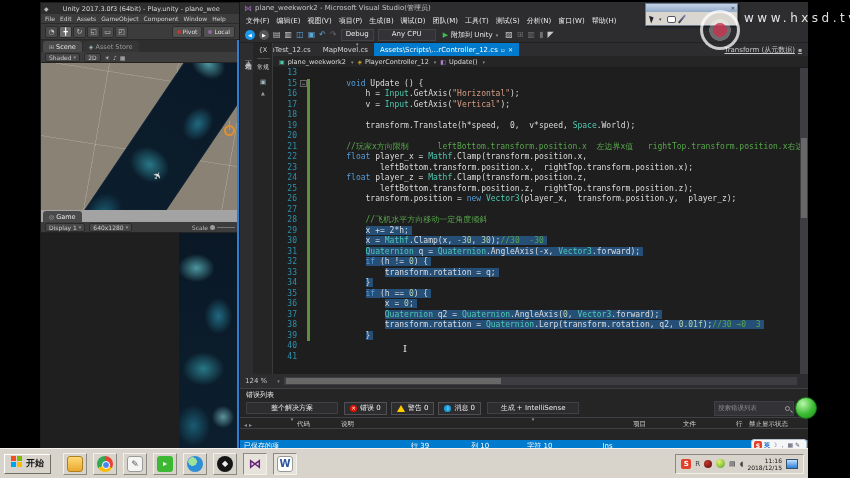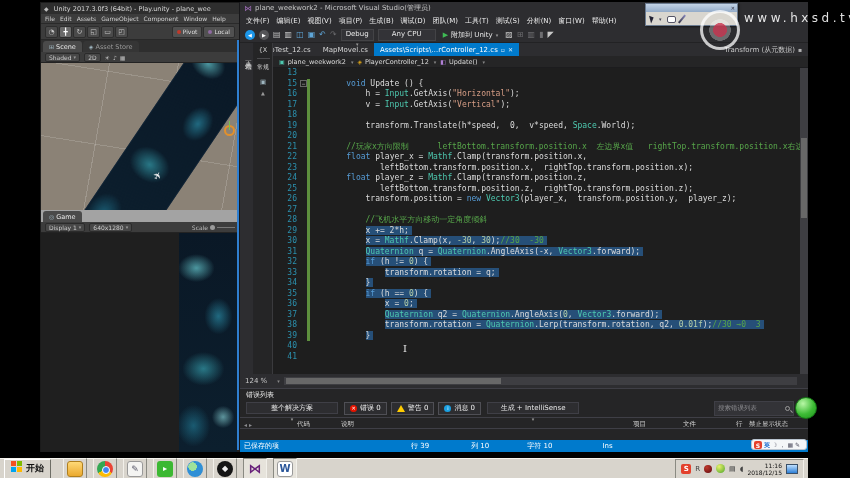--- a/index.html
+++ b/index.html
@@ -4,21 +4,21 @@
 <style>
   html,body{margin:0;padding:0;background:#000;}
   *{box-sizing:border-box;}
   .screen{position:relative;width:850px;height:478px;background:#000;overflow:hidden;
     font-family:"DejaVu Sans","Liberation Sans",sans-serif;cursor:default;}
   i{font-style:normal;}
 
   
   .uwin{position:absolute;left:40px;top:2px;width:200px;height:450px;background:#383838;
     border:1px solid #1b1b1b;z-index:1;color:#cfcfcf;}
-  .u-title{height:11px;background:#2e2e2e;display:flex;align-items:center;gap:5px;
+  .u-title{height:11px;background:#2e2e2e;display:flex;align-items:center;gap:14px;
     font-size:6.5px;color:#d8d8d8;padding:0 3px;white-space:nowrap;overflow:hidden;}
   .u-ico{color:#bbb;font-size:6px;}
   .u-menu{height:10px;background:#3c3c3c;display:flex;align-items:center;gap:5px;
     font-size:6px;color:#d0d0d0;padding:0 4px;white-space:nowrap;overflow:hidden;border-bottom:1px solid #2a2a2a;}
   .u-menu span{cursor:pointer;}
   .u-toolbar{height:16px;background:#3c3c3c;display:flex;align-items:center;justify-content:space-between;
     padding:0 4px;border-bottom:1px solid #282828;}
   .u-tools{display:flex;gap:1px;}
   .u-tool{width:13px;height:12px;background:#4a4a4a;border:1px solid #2d2d2d;color:#c8c8c8;
     font-size:7px;line-height:10px;text-align:center;border-radius:2px;}
@@ -89,21 +89,21 @@
     height:12px;padding:0 4px;color:#e8e8e8;flex-direction:column;}
   .v-combo i{font-size:5px;color:#999;}
   .v-combo.wide{min-width:58px;}
   .v-attach{display:flex;align-items:center;gap:3px;color:#e8e8e8;padding:0 3px;}
   .v-attach .play{color:#3fba54;font-size:7px;}
   .v-attach .car{font-size:5px;color:#999;}
   .v-tabs{position:absolute;top:41px;left:14px;right:0;height:13px;display:flex;align-items:flex-end;
     font-size:7px;}
   .v-tab{height:13px;display:flex;align-items:center;gap:3px;padding:0 6px;color:#d8d8d8;white-space:nowrap;}
   .v-tab.active{background:#007acc;color:#fff;}
-  .v-tab.right{margin-left:auto;color:#c8c8c8;}
+  .v-tab.right{margin-left:auto;color:#c8c8c8;text-decoration:underline;}
   .v-tab .tx{font-size:6px;opacity:.85;}
   .v-strip{position:absolute;top:41px;left:0;width:14px;height:331px;background:#2d2d30;border-right:1px solid #252527;}
   .v-vert{writing-mode:vertical-rl;font-size:7px;color:#d0d0d0;margin:4px 0 0 3px;letter-spacing:1px;}
   .v-panel{position:absolute;top:41px;left:14px;width:19px;height:331px;background:#252526;
     border-right:1px solid #3a3a3d;display:flex;flex-direction:column;align-items:center;font-size:6.5px;color:#cfcfcf;}
   .v-ph{margin-top:3px;}
   .v-psep{width:13px;height:1px;background:#4a4a4d;margin:4px 0;}
   .v-psec{font-size:6px;}
   .v-pico{margin-top:6px;color:#9fb6c0;}
   .v-ptri{margin-top:4px;font-size:5px;color:#9a9a9a;}
@@ -185,21 +185,21 @@
   .wm{position:absolute;left:700px;top:10px;z-index:7;display:flex;gap:4px;align-items:flex-start;pointer-events:none;}
   .wm-logo{width:40px;height:40px;border:3px solid rgba(255,255,255,.75);border-radius:50%;
     background:radial-gradient(circle at 50% 50%,rgba(205,65,90,.85) 0 28%,rgba(255,255,255,.3) 30% 44%,transparent 46%);}
   .wm-brand{font-size:21px;font-weight:bold;color:rgba(255,255,255,.92);letter-spacing:2px;
     text-shadow:0 0 2px rgba(0,0,0,.4);white-space:nowrap;}
   .wm-url{font-size:12px;color:rgba(255,255,255,.88);letter-spacing:3.5px;margin-top:1px;white-space:nowrap;}
   .ibeam{position:absolute;left:403px;top:343px;z-index:6;color:#e6e6e6;
     font-family:"DejaVu Serif","Liberation Serif",serif;font-size:10px;}
 
   
-  .taskbar{position:absolute;left:0;bottom:0;width:808px;height:20px;background:#d8d4cc;z-index:8;
+  .taskbar{position:absolute;left:0;bottom:0;width:808px;height:30px;background:#d8d4cc;z-index:8;
     border-top:1px solid #f6f4ef;display:flex;align-items:center;padding:0 4px;gap:4px;}
   .start{height:20px;display:flex;align-items:center;gap:3px;padding:0 6px;background:#d8d4cc;
     border:1px solid;border-color:#fff #6e6e66 #6e6e66 #fff;font-size:9px;font-weight:bold;color:#111;}
   .flag{width:5px;height:5px;background:#f25022;box-shadow:6px 0 0 #7fba00,0 6px 0 #00a4ef,6px 6px 0 #ffb900;
     margin:-5px 7px 5px 0;}
   .tb-apps{display:flex;gap:6px;margin-left:8px;}
   .tba{width:24px;height:22px;display:flex;align-items:center;justify-content:center;
     border:1px solid;border-color:#f2f0ea #8a8a82 #8a8a82 #f2f0ea;background:#d8d4cc;}
   .tba.pressed{border-color:#8a8a82 #f2f0ea #f2f0ea #8a8a82;background:#e6e3db;}
   .ig{width:16px;height:16px;border-radius:3px;display:flex;align-items:center;justify-content:center;

